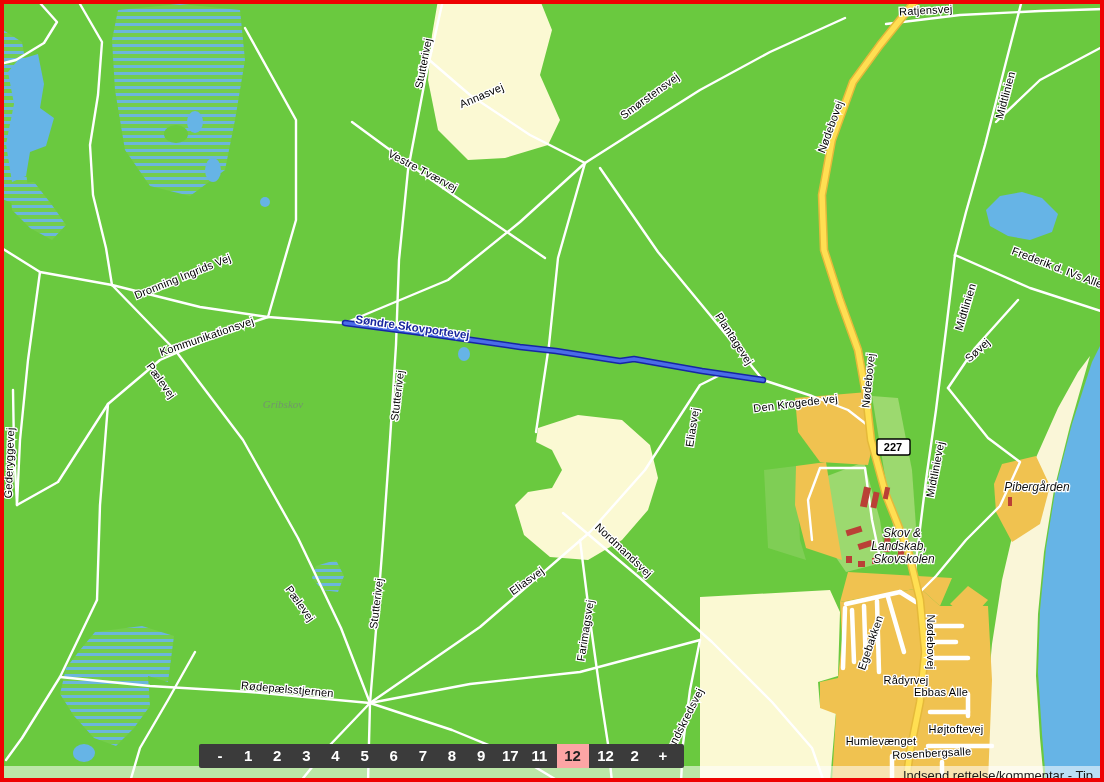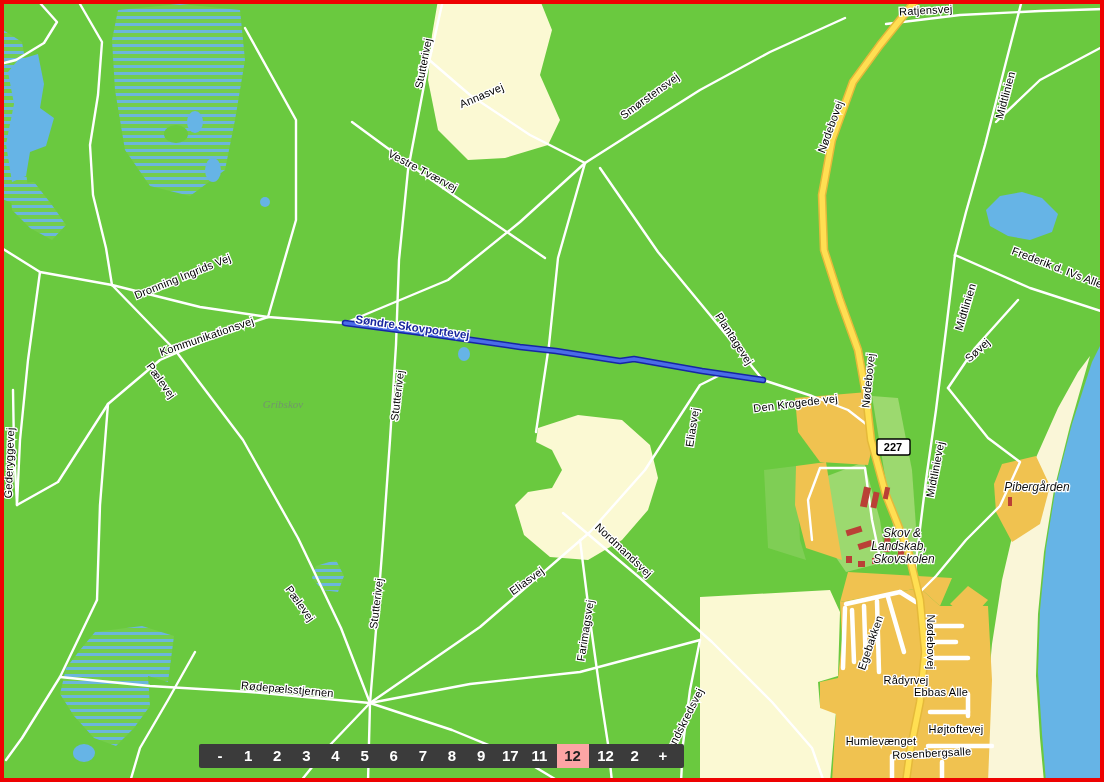--- a/index.html
+++ b/index.html
@@ -213,16 +213,23 @@
   <span class="zbtn zlevel">8</span>
   <span class="zbtn zlevel">9</span>
   <span class="zbtn zlevel">17</span>
   <span class="zbtn zlevel">11</span>
   <span class="zbtn zlevel active">12</span>
   <span class="zbtn zlevel">12</span>
   <span class="zbtn zlevel">2</span>
   <span class="zbtn">+</span>
 </div>
 
+<div id="footerstrip">
+  <div id="footerlinks">
+    <span>Indsend rettelse/kommentar</span>
+    <span>-</span>
+    <span>Tip</span>
+  </div>
+</div>
 
 <div id="redborder"></div>
 
 </div>
 
 </body></html>

